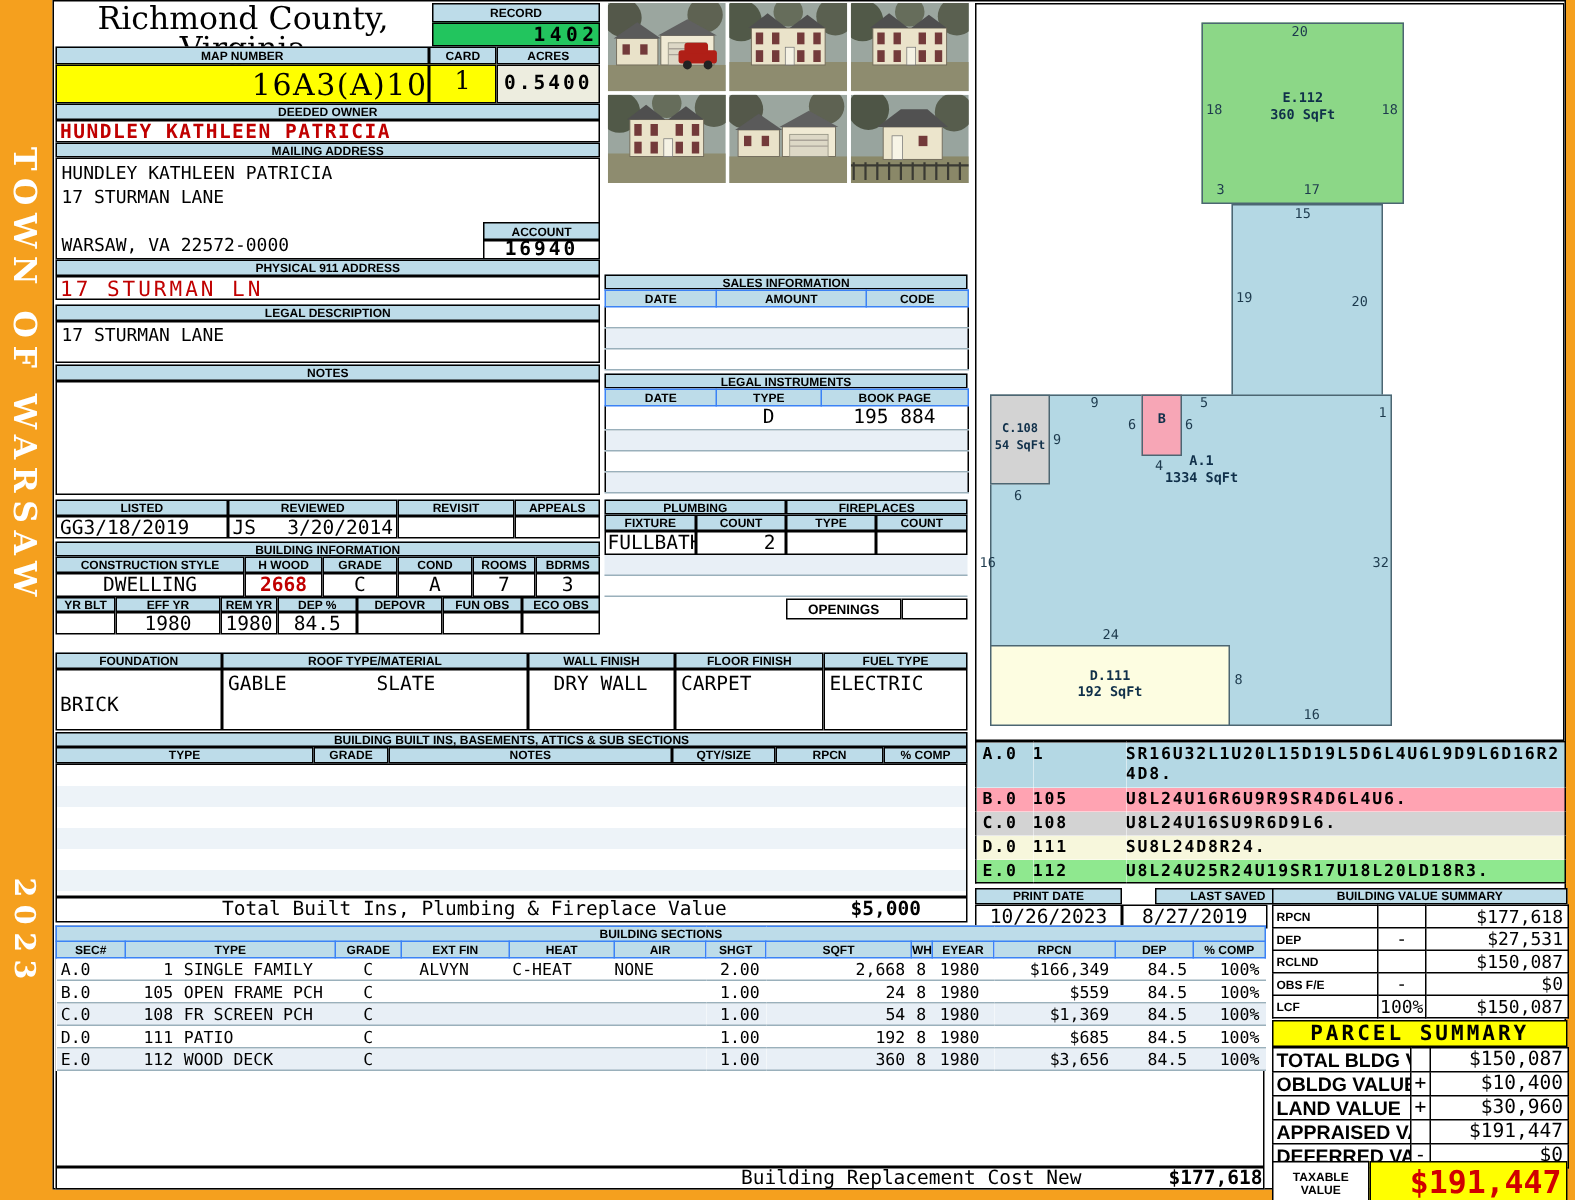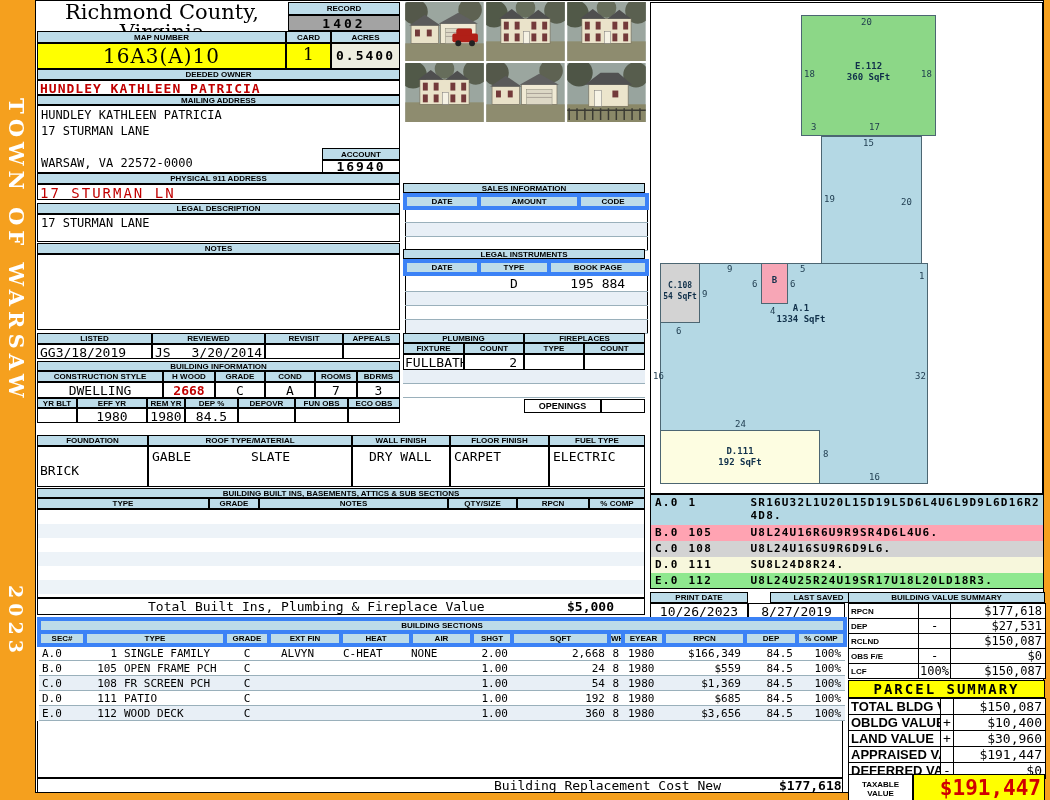--- a/index.html
+++ b/index.html
@@ -7,21 +7,21 @@
   #page{position:relative;width:1050px;height:800px;background:#F5A01E;overflow:hidden}
   #content{position:absolute;left:35px;top:0;width:1009px;height:793px;background:#fff;border:1px solid #000}
   .abs{position:absolute}
   .vtext{position:absolute;writing-mode:vertical-rl;color:#fff;font-family:"DejaVu Serif",serif;font-weight:bold;font-size:21px;letter-spacing:5px}
   .hdr{position:absolute;background:#BDDCE9;border:1px solid #000;font:bold 8px "Liberation Sans",sans-serif;display:flex;align-items:center;justify-content:center;white-space:nowrap}
   .box{position:absolute;border:1px solid #000;background:#fff}
   .mono{font-family:"DejaVu Sans Mono",monospace}
   .red{color:#C00000}
   table{border-collapse:collapse;table-layout:fixed;position:absolute;background:#fff}
   table{border:1px solid #000}
-  th{background:#BDDCE9;font:bold 8px "Liberation Sans",sans-serif;border:4px solid #3b82f6;white-space:nowrap;overflow:hidden}
+  th{background:#BDDCE9;font:bold 8px "Liberation Sans",sans-serif;border:1px solid #3b82f6;white-space:nowrap;overflow:hidden}
   td{font:11px "DejaVu Sans Mono",monospace;white-space:nowrap;overflow:hidden;border:1px solid #000}
   .nov tbody td{border-left:0;border-right:0;border-top:1px solid #9ab0bb;border-bottom:1px solid #9ab0bb}
   
   #sales-table tbody tr,#legal-table tbody tr{height:14px}
   #legal-table tbody tr:first-child{height:16px}
   #legal-table tbody tr:first-child td{font-size:13px}
   #legal-table .col-type{text-align:center}
   #legal-table .col-book{text-align:center}
   
   #codes-table td{border:0;font:bold 11px "DejaVu Sans Mono",monospace;letter-spacing:1.2px;vertical-align:top;padding-top:1px}
@@ -121,26 +121,26 @@
   <div id="content"></div>
 
   <div class="vtext" style="left:4px;top:98px">TOWN OF WARSAW</div>
   <div class="vtext" style="left:5px;top:585px;font-size:19px">2023</div>
 
   <div class="abs" style="left:37px;top:2px;width:250px;height:29px;text-align:center">
     <div style="font:21px 'DejaVu Serif',serif;line-height:20px">Richmond County, Virginia</div>
     <div style="font:7.5px 'Liberation Sans',sans-serif">Commissioner of the Revenue, PO Box 366, Warsaw, VA 22572</div>
   </div>
   <div class="hdr" style="left:288px;top:2px;width:112px;height:13px">RECORD</div>
-  <div class="box mono" style="left:288px;top:15px;width:112px;height:16px;background:#a3a3a3;font-weight:bold;font-size:13px;text-align:center;letter-spacing:3px">1402</div>
+  <div class="box mono" style="left:288px;top:15px;width:112px;height:16px;background:#22c55e;font-weight:bold;font-size:13px;text-align:right;letter-spacing:3px">1402</div>
 
   <div class="hdr" style="left:37px;top:31px;width:249px;height:12px">MAP NUMBER</div>
   <div class="hdr" style="left:286px;top:31px;width:45px;height:12px">CARD</div>
   <div class="hdr" style="left:331px;top:31px;width:69px;height:12px">ACRES</div>
-  <div class="box" style="left:37px;top:43px;width:249px;height:26px;background:#FFFF00;font:20px 'DejaVu Serif',serif;text-align:center;letter-spacing:1px">16A3(A)10</div>
+  <div class="box" style="left:37px;top:43px;width:249px;height:26px;background:#FFFF00;font:20px 'DejaVu Serif',serif;text-align:right;letter-spacing:1px">16A3(A)10</div>
   <div class="box" style="left:286px;top:43px;width:45px;height:26px;background:#FFFF00;font:17px 'DejaVu Serif',serif;text-align:center">1</div>
   <div class="box mono" style="left:331px;top:43px;width:69px;height:26px;background:#EDEDDF;font-weight:bold;font-size:13px;text-align:center;line-height:24px;letter-spacing:2px">0.5400</div>
 
   <div class="hdr" style="left:37px;top:69px;width:363px;height:11px">DEEDED OWNER</div>
   <div class="box mono red" style="left:37px;top:80px;width:363px;height:15px;font-weight:bold;font-size:13px;letter-spacing:1px;padding-left:2px">HUNDLEY KATHLEEN PATRICIA</div>
 
   <div class="hdr" style="left:37px;top:95px;width:363px;height:10px">MAILING ADDRESS</div>
   <div class="box mono" style="left:37px;top:105px;width:363px;height:68px;font-size:12px;padding:2px 0 0 3px">
     <div style="height:16px">HUNDLEY KATHLEEN PATRICIA</div>
     <div style="height:16px">17 STURMAN LANE</div>

